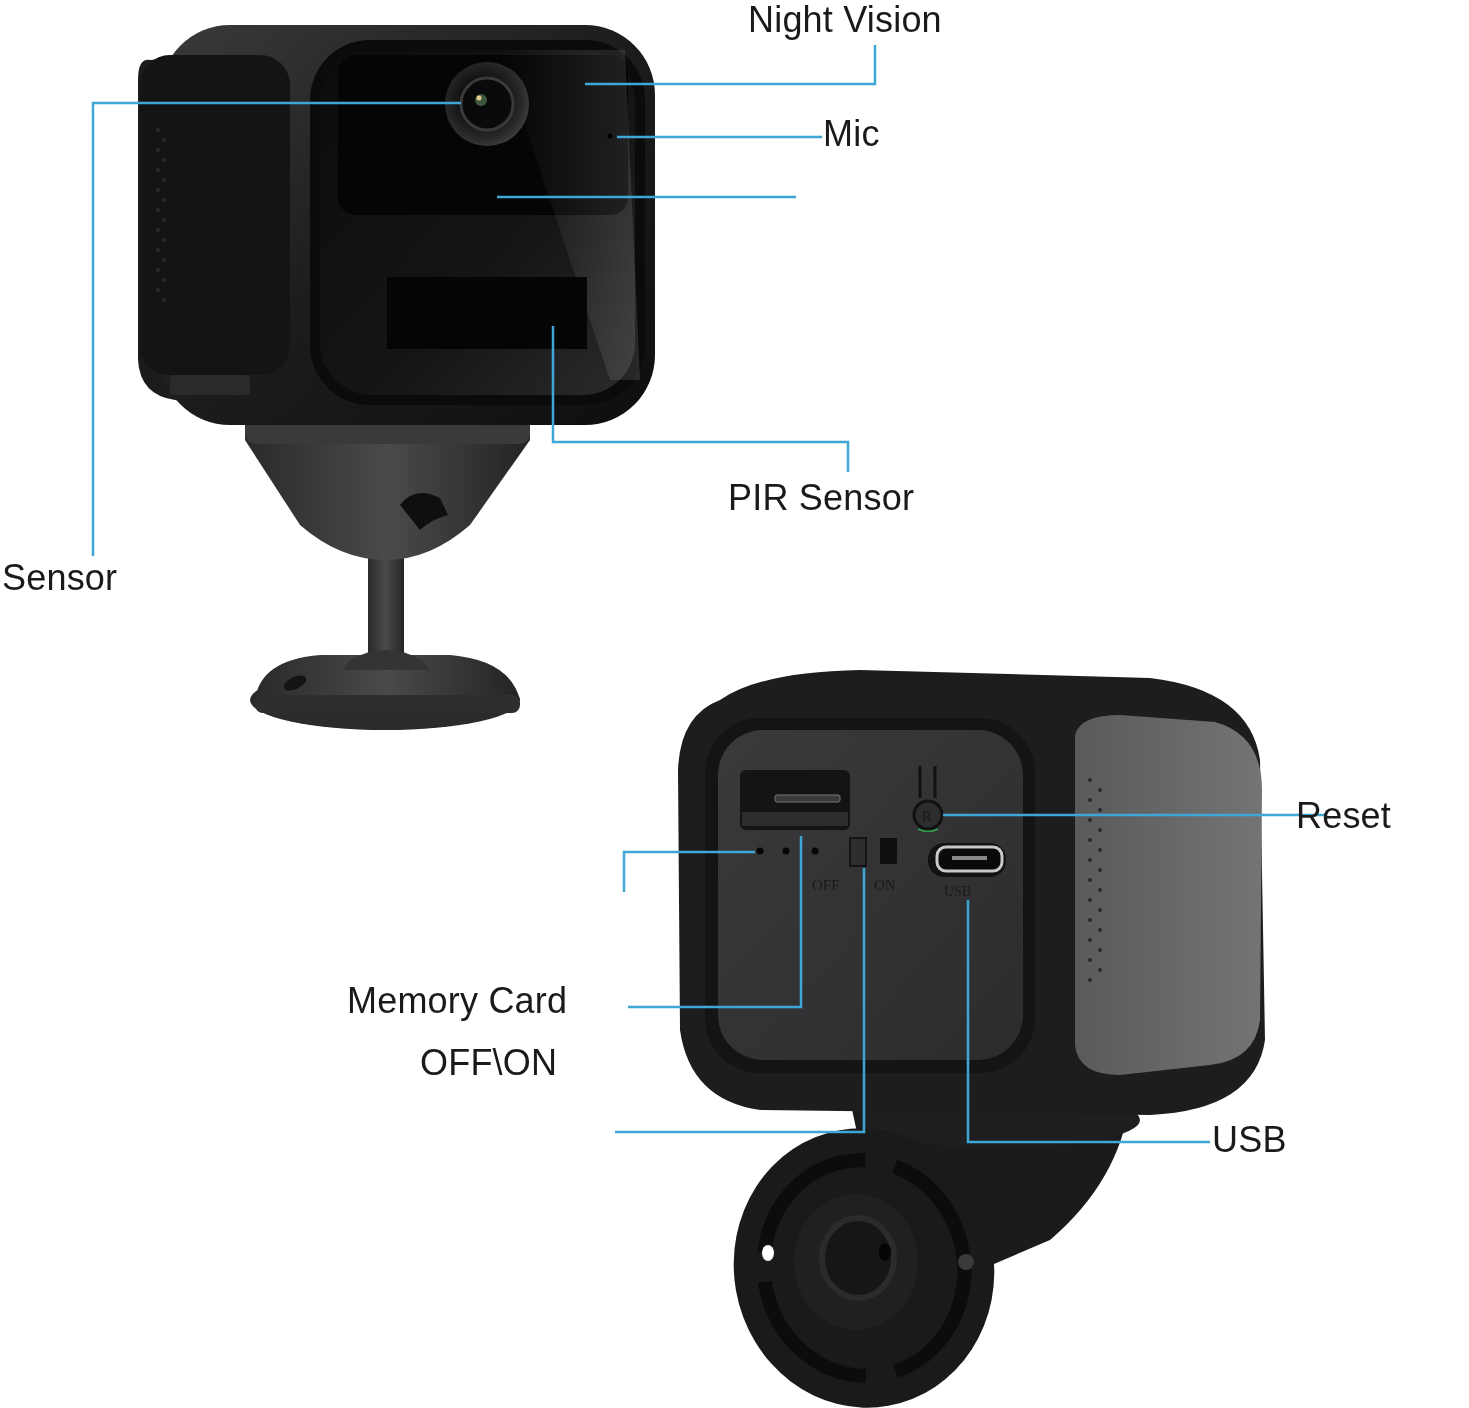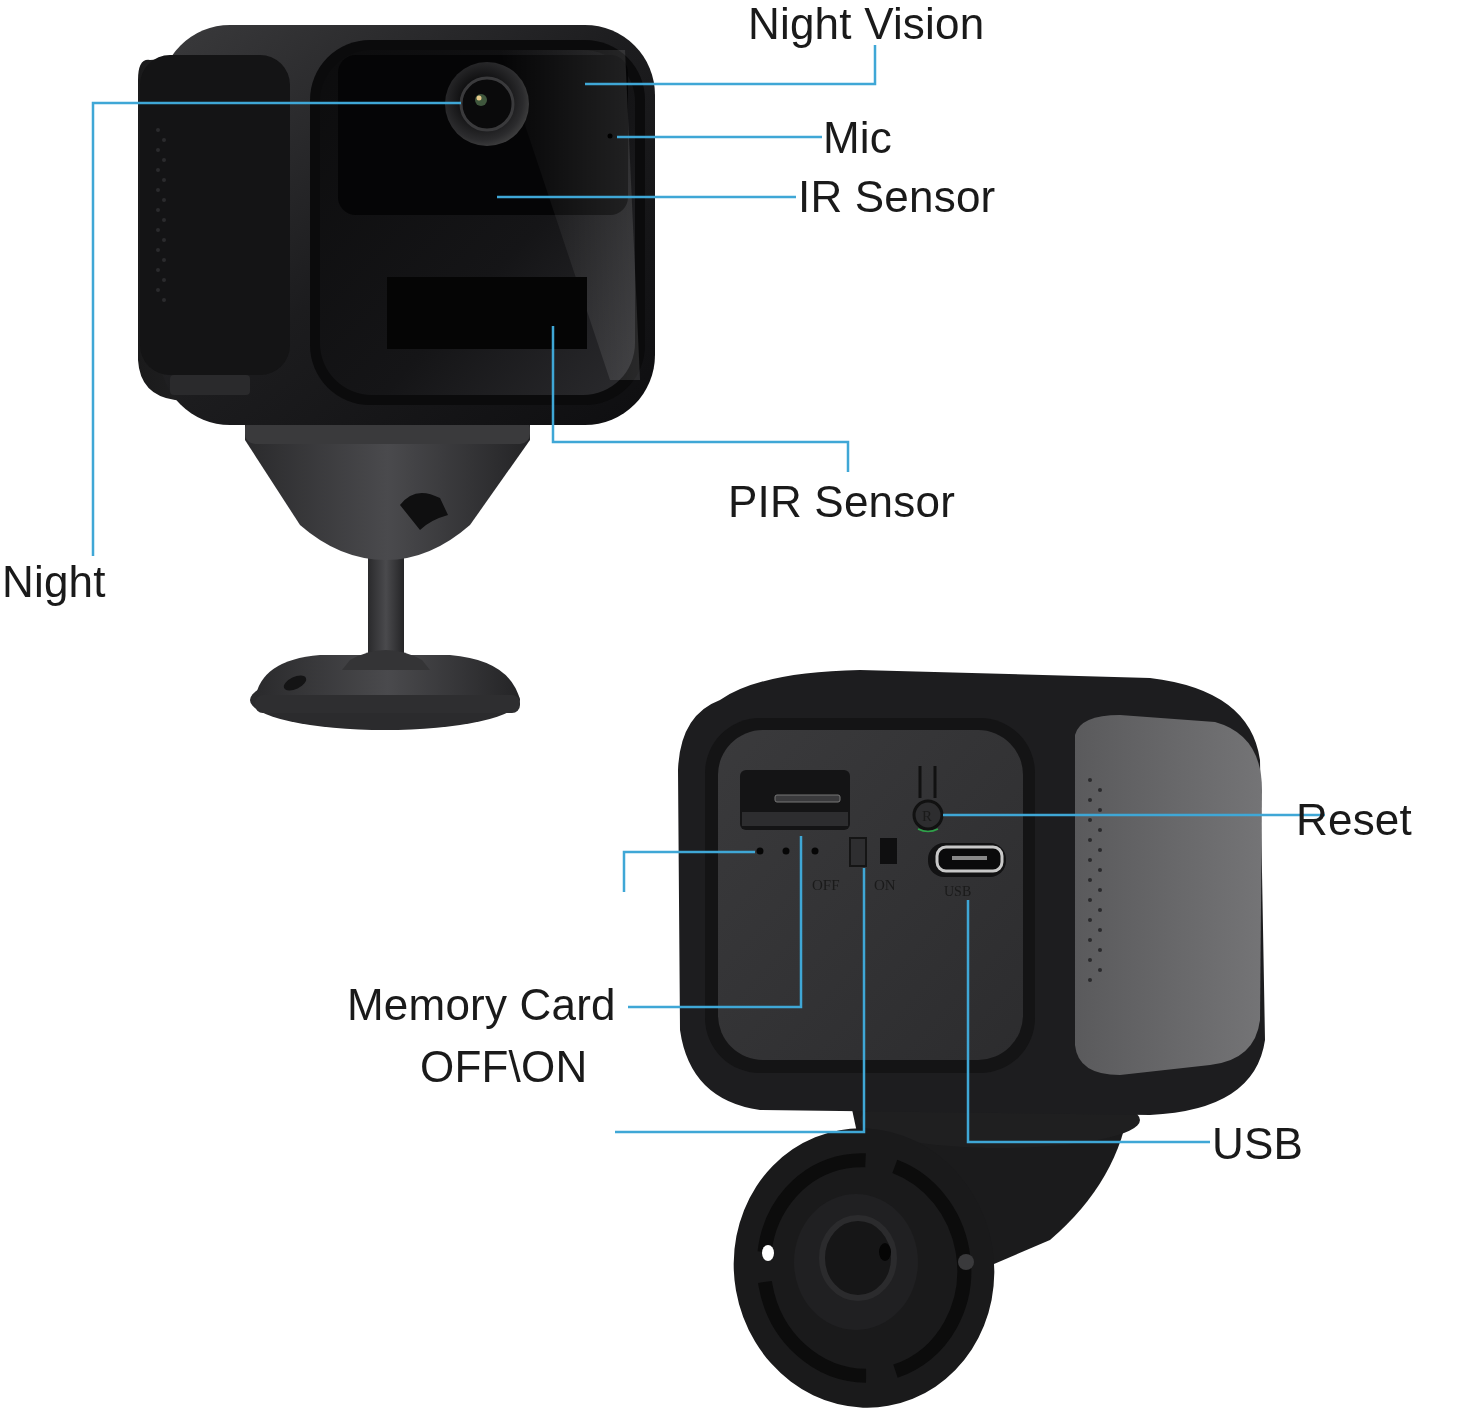--- a/index.html
+++ b/index.html
@@ -1,19 +1,19 @@
 <!DOCTYPE html>
 <html><head>
 <meta charset="utf-8">
 <style>
   html, body { margin: 0; padding: 0; background: #ffffff; }
   body { width: 1469px; height: 1408px; position: relative; overflow: hidden;
          font-family: "Liberation Sans", sans-serif; }
   .stage { position: absolute; left: 0; top: 0; width: 1469px; height: 1408px; }
-  .label { position: absolute; color: #1a1a1a; font-size: 44px; line-height: 1; white-space: nowrap;
+  .label { position: absolute; color: #1a1a1a; font-size: 36px; line-height: 1; white-space: nowrap;
            font-family: "Liberation Sans", sans-serif; letter-spacing: 0.2px; }
   svg { position: absolute; left: 0; top: 0; }
 </style>
 </head>
 <body>
 
 <div class="stage">
 
   <svg width="1469" height="1408" viewBox="0 0 1469 1408">
     <defs>
@@ -202,22 +202,21 @@
       <polyline points="801,836 801,1007 628,1007"></polyline>
 
       <polyline points="864,868 864,1132 615,1132"></polyline>
 
       <polyline points="968,900 968,1142 1210,1142"></polyline>
     </g>
   </svg>
 
   <div class="label" style="left:748px; top:2px;">Night Vision</div>
   <div class="label" style="left:823px; top:116px;">Mic</div>
-  <div class="label" style="left:798px; top:175px;">IR Sensor</div>
   <div class="label" style="left:728px; top:480px;">PIR Sensor</div>
-  <div class="label" style="left:2px; top:560px;">Night</div>
+  <div class="label" style="left:2px; top:560px;">Sensor</div>
 
   <div class="label" style="left:1296px; top:798px;">Reset</div>
   <div class="label" style="left:312px; top:983px;margin-left:35px;">Memory Card</div>
   <div class="label" style="left:420px; top:1045px;">OFF\ON</div>
   <div class="label" style="left:1212px; top:1122px;">USB</div>
 
 </div>
 
 </body></html>

